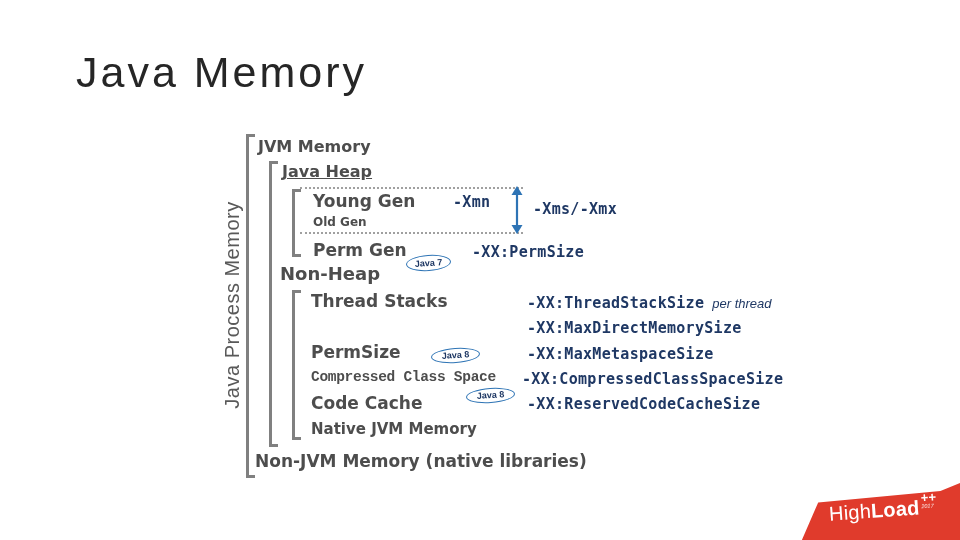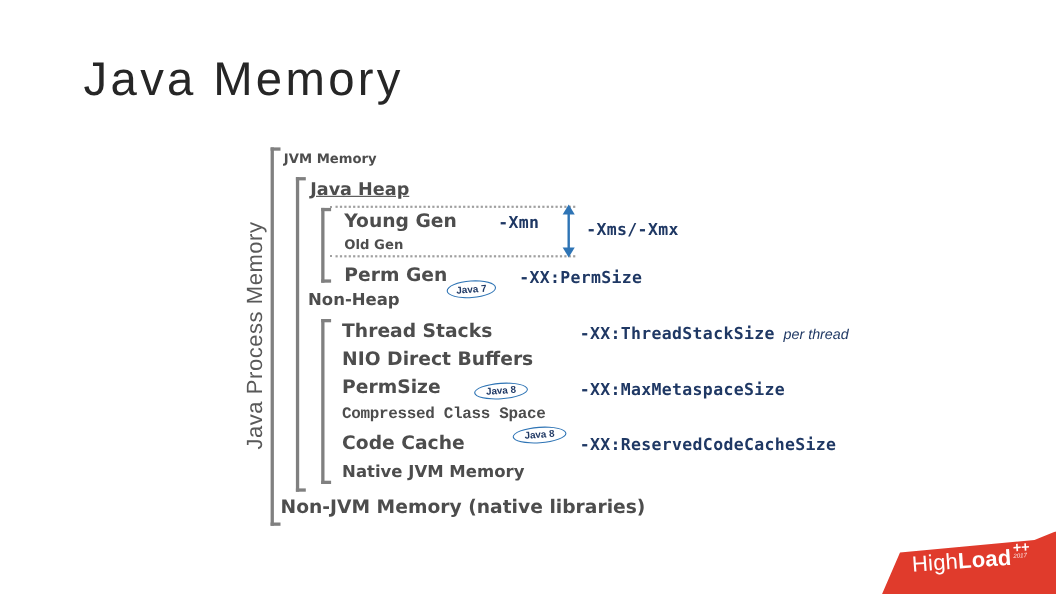--- a/index.html
+++ b/index.html
@@ -80,39 +80,40 @@
 
   <div class="dotted" style="top:187px;"></div>
   <div class="dotted" style="top:232px;"></div>
 
   <svg class="arrow" width="18" height="52" viewBox="0 0 18 52">
     <line x1="9" y1="9" x2="9" y2="43" stroke="#2e74b5" stroke-width="2.2"></line>
     <polygon points="9,2 3.5,11 14.5,11" fill="#2e74b5"></polygon>
     <polygon points="9,50 3.5,41 14.5,41" fill="#2e74b5"></polygon>
   </svg>
 
-  <div class="node" style="left:258px;top:138px;font-size:12px;">JVM Memory</div>
+  <div class="node" style="left:258px;top:138px;font-size:16px;">JVM Memory</div>
   <div class="node" style="left:282px;top:163px;font-size:16px;text-decoration:underline;">Java Heap</div>
   <div class="node" style="left:313px;top:192px;font-size:17px;">Young Gen</div>
   <div class="node" style="left:313px;top:216px;font-size:12px;">Old Gen</div>
   <div class="node" style="left:313px;top:241px;font-size:17px;">Perm Gen</div>
-  <div class="node" style="left:280px;top:264px;font-size:15px;">Non-Heap</div>
+  <div class="node" style="left:280px;top:264px;font-size:18px;">Non-Heap</div>
   <div class="node" style="left:311px;top:292px;font-size:17px;">Thread Stacks</div>
-  <div class="node" style="left:311px;top:318px;font-size:17px;">NIO Direct Buffers</div>
   <div class="node" style="left:311px;top:343px;font-size:17px;">PermSize</div>
   <div class="node" style="left:311px;top:370px;font-size:14.5px;letter-spacing:-0.3px;font-family:Liberation Mono, monospace;">Compressed Class Space</div>
   <div class="node" style="left:311px;top:394px;font-size:17px;">Code Cache</div>
   <div class="node" style="left:311px;top:421px;font-size:15px;">Native JVM Memory</div>
   <div class="node" style="left:255px;top:452px;font-size:17px;">Non-JVM Memory (native libraries)</div>
 
   <div class="flag" style="left:453px;top:194px;">-Xmn</div>
   <div class="flag" style="left:533px;top:201px;">-Xms/-Xmx</div>
   <div class="flag" style="left:472px;top:244px;">-XX:PermSize</div>
   <div class="flag" style="left:527px;top:295px;"><span>-XX:ThreadStackSize</span><span class="note">per thread</span></div>
+  <div class="flag" style="left:527px;top:320px;">-XX:MaxDirectMemorySize</div>
   <div class="flag" style="left:527px;top:346px;">-XX:MaxMetaspaceSize</div>
+  <div class="flag" style="left:522px;top:371px;">-XX:CompressedClassSpaceSize</div>
   <div class="flag" style="left:527px;top:396px;text-align:center;">-XX:ReservedCodeCacheSize</div>
 
   <div class="badge" style="left:406px;top:255px;width:45px;height:16px;line-height:14px;">Java 7</div>
   <div class="badge" style="left:431px;top:348px;width:49px;height:15px;line-height:13px;">Java 8</div>
   <div class="badge" style="left:466px;top:388px;width:49px;height:15px;line-height:13px;">Java 8</div>
 
   <div class="logo">
     <div class="logo-bg"></div>
     <div class="logo-text">
       <span class="lt-light">High</span>

